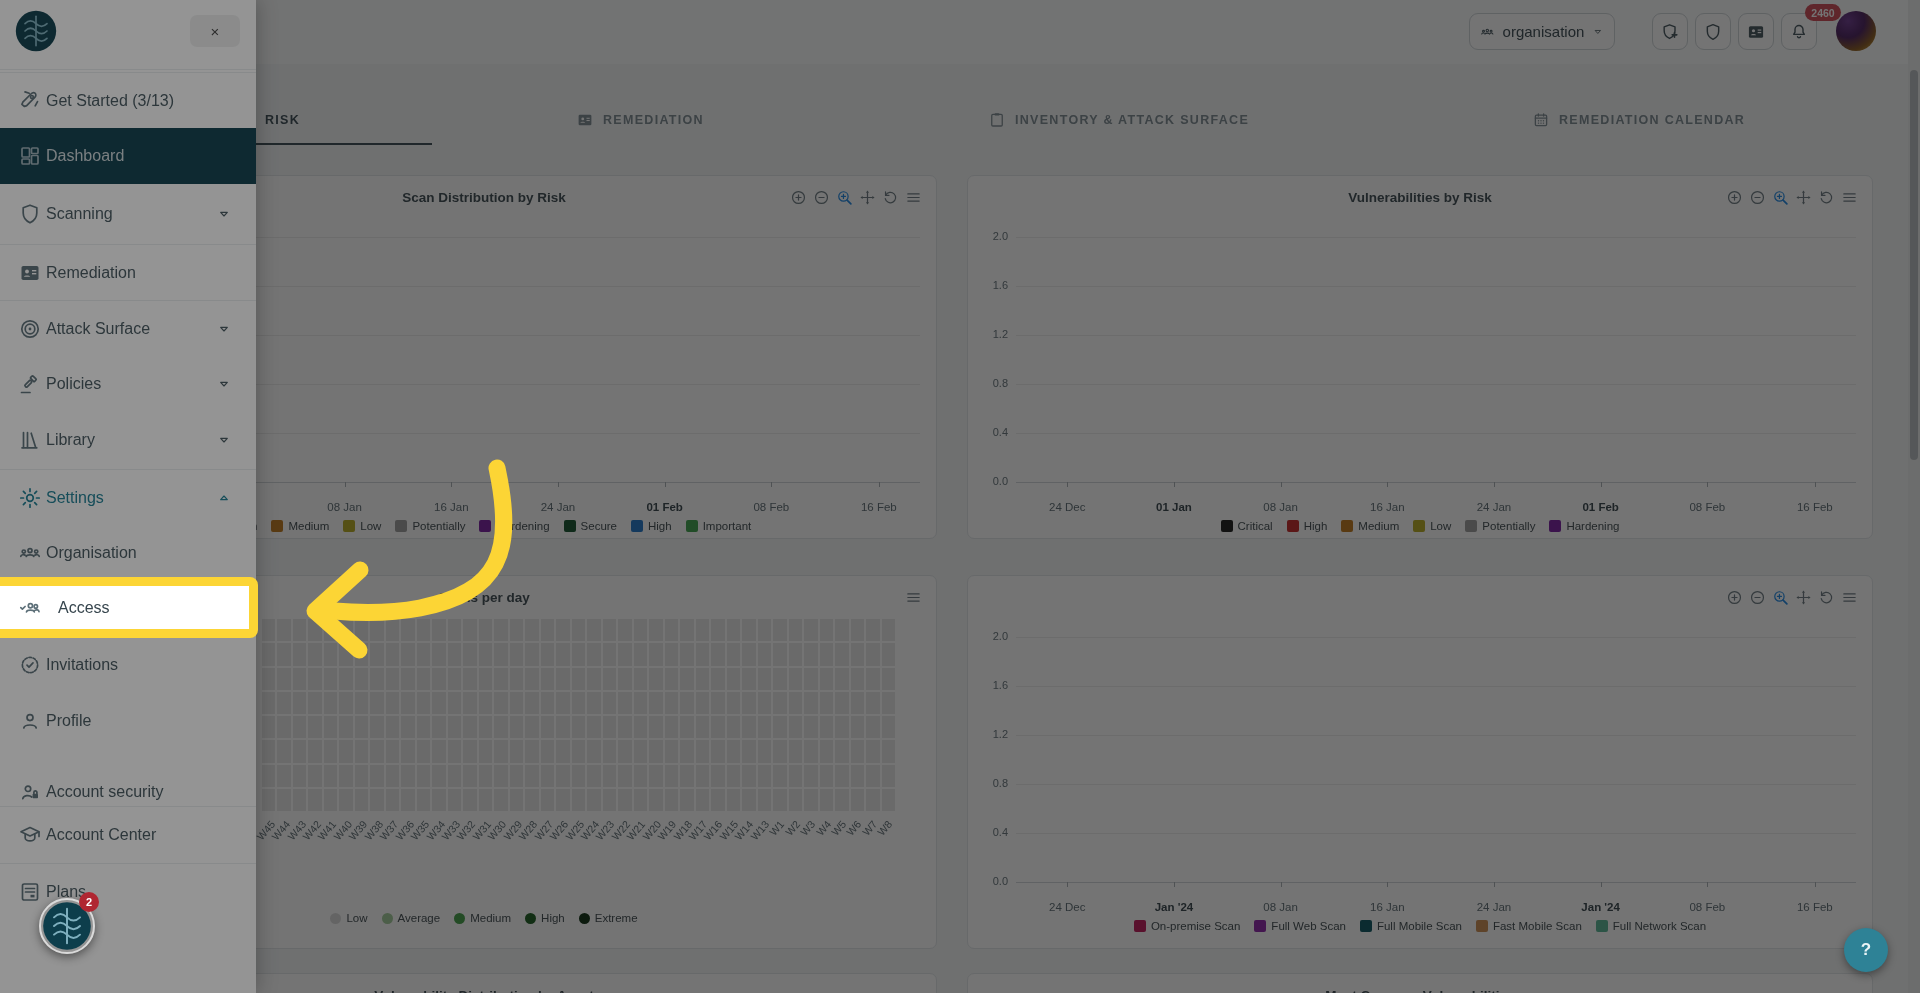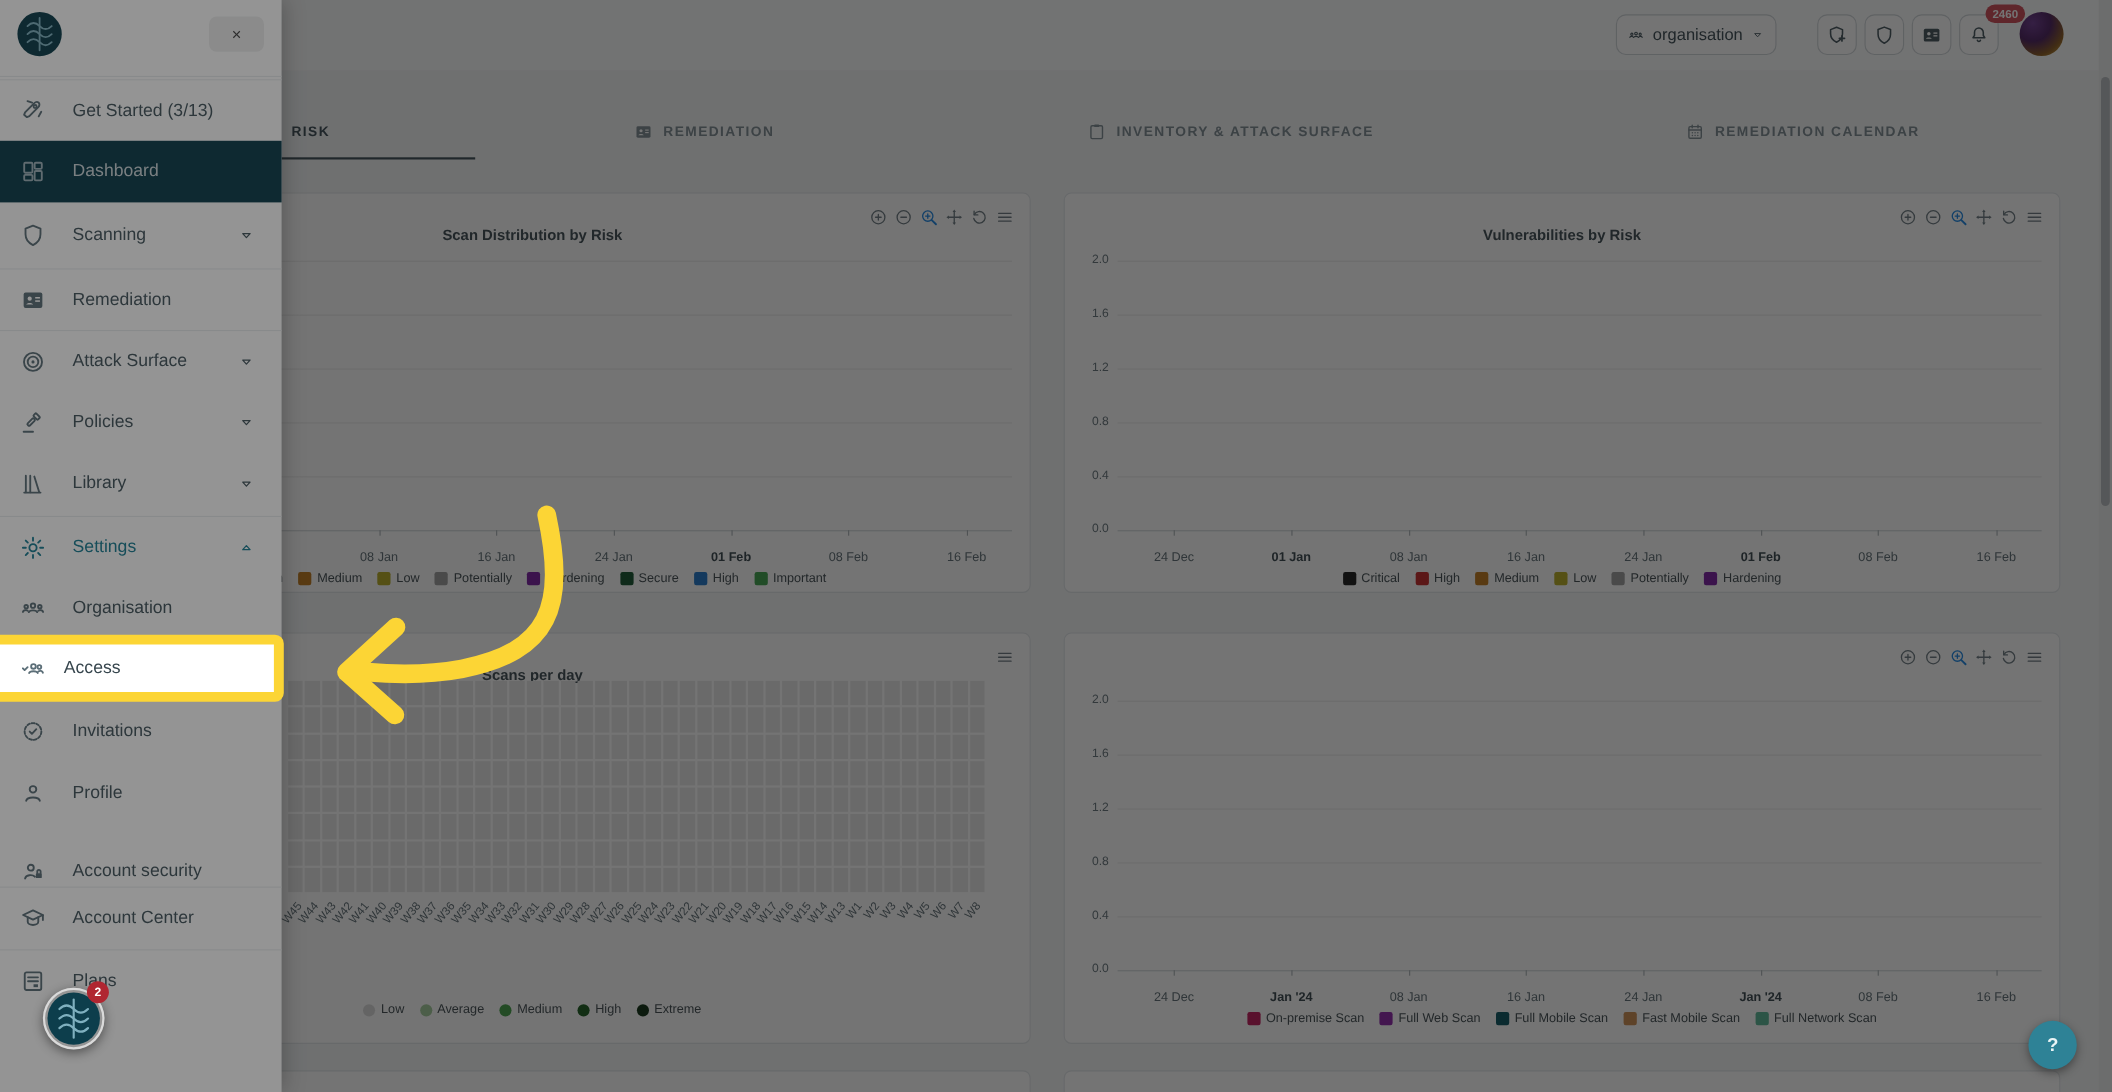--- a/index.html
+++ b/index.html
@@ -23,21 +23,21 @@
 
   
   #tabs{position:absolute;left:0;top:64px;width:1920px;height:84px;z-index:1;}
   .tab{position:absolute;top:44px;height:24px;display:flex;align-items:center;gap:9px;color:#7d8b92;
        font-size:12.5px;letter-spacing:1.3px;font-weight:bold;cursor:pointer;}
   .tab.active{color:#3c4d55;text-align:right;}
   #tab-underline{position:absolute;left:31px;top:79px;width:401px;height:2px;background:#3c4d55;}
 
   
   .card{position:absolute;width:906px;background:#fff;border:1px solid #e2e6e9;border-radius:7px;z-index:1;}
-  .c-title{position:absolute;left:0;right:0;top:14px;text-align:center;font-size:13.5px;font-weight:bold;color:#3f4d54;margin-top:16px;}
+  .c-title{position:absolute;left:0;right:0;top:14px;text-align:center;font-size:13.5px;font-weight:bold;color:#3f4d54;}
   .toolbar{position:absolute;right:14px;top:13px;display:flex;gap:6px;color:#6c7a81;}
   .tbico{width:17px;height:17px;cursor:pointer;}
   .tbico.active{color:#1e88e5;}
   .gridline{position:absolute;height:1px;background:#ededed;}
   .gridline.axis{background:#d2d7da;}
   .ylab{position:absolute;width:40px;text-align:right;font-size:11px;color:#68767d;}
   .xlab{position:absolute;font-size:11.5px;color:#5f6e75;transform:translateX(-50%);white-space:nowrap;}
   .xlab.bold{font-weight:bold;color:#38464d;}
   .tick{position:absolute;width:1px;height:5px;background:#aab2b6;}
   .legend{position:absolute;left:0;right:0;display:flex;justify-content:center;gap:14px;align-items:center;}
@@ -57,21 +57,21 @@
 
   
   #backdrop{position:absolute;inset:0;background:rgba(0,0,0,0.24);z-index:8;}
 
   
   #sidebar{position:absolute;left:0;top:0;width:256px;height:993px;background:#fbfcfc;z-index:10;
            box-shadow:2px 0 18px rgba(0,0,0,0.25);}
   #side-top{position:absolute;left:0;top:0;width:256px;height:70px;border-bottom:1px solid #e7eaec;}
   #close-btn{position:absolute;left:190px;top:15px;width:50px;height:32px;background:#ececec;border-radius:7px;
              display:flex;align-items:center;justify-content:center;font-size:15px;color:#444;cursor:pointer;}
-  .side-item{position:absolute;left:0;width:256px;height:56px;display:flex;align-items:center;gap:24px;
+  .side-item{position:absolute;left:0;width:256px;height:56px;display:flex;align-items:center;gap:4px;
              padding-left:18px;color:#45565e;cursor:pointer;background:transparent;}
   .side-item .icon{width:24px;height:24px;color:#5c6f78;flex:0 0 24px;}
   .side-item .slabel{font-size:16px;}
   .side-item .chev{position:absolute;right:24px;width:16px;height:16px;}
   .side-item.divided{border-top:1px solid #e7eaec;}
   .side-item.active{background:#0d3e4c;color:#cdd6da;}
   .side-item.active .icon{color:#9fb3bb;}
   .side-item.accent{color:#1b7d93;}
   .side-item.accent .icon{color:#1b7d93;}
 

